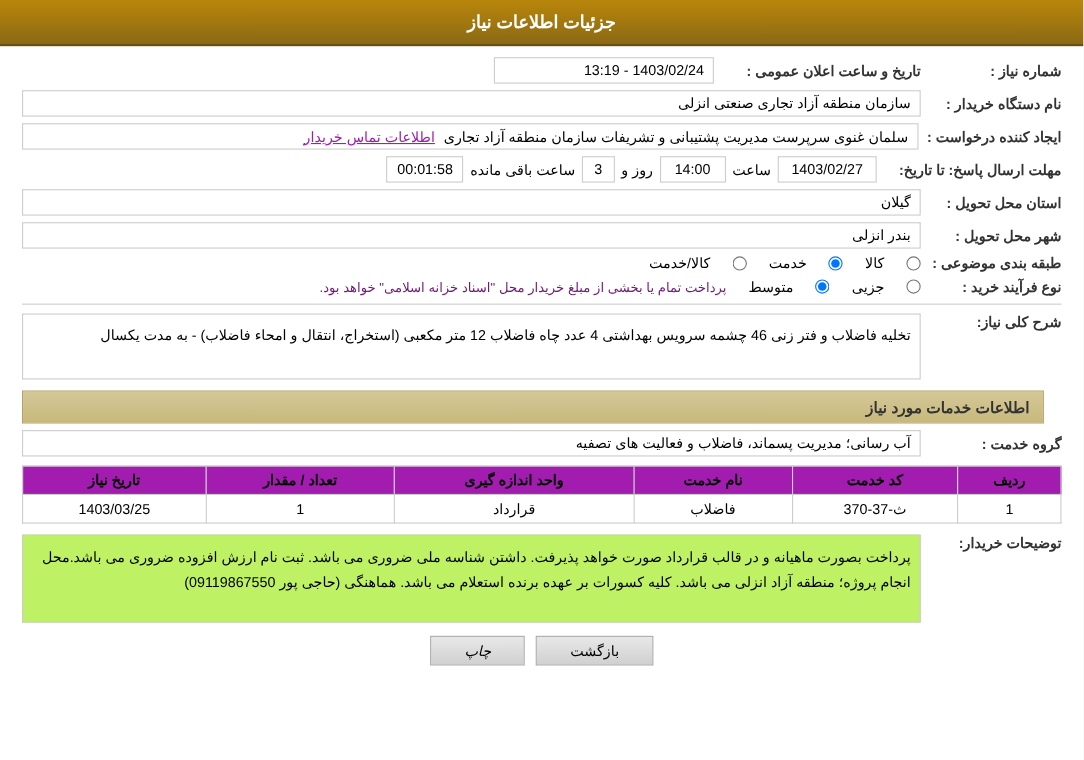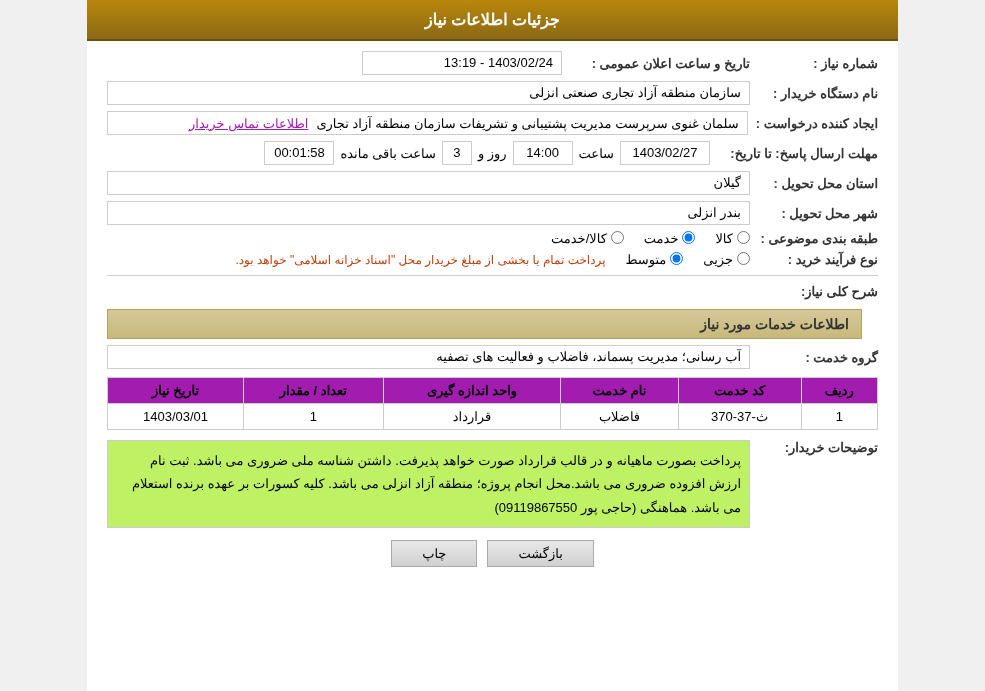--- a/index.html
+++ b/index.html
@@ -3,21 +3,21 @@
   <meta charset="utf-8">
   <style>
     * { box-sizing: border-box; margin: 0; padding: 0; }
     body {
       font-family: Tahoma, Arial, sans-serif;
       font-size: 13px;
       background: #f0f0f0;
       direction: rtl;
     }
     .page-wrapper {
-      width: 811px;
+      width: 985px;
       min-height: 691px;
       background: #fff;
       margin: 0 auto;
     }
     .header-bar {
       background: linear-gradient(to bottom, #b8860b, #8b6914);
       color: #fff;
       text-align: center;
       padding: 10px 20px;
       font-size: 16px;
@@ -76,22 +76,22 @@
       color: #333;
     }
     .radio-row {
       display: flex;
       align-items: center;
       gap: 20px;
       flex: 1;
     }
     .radio-item {
       display: flex;
-      align-items: flex-start;
-      gap: 4px;
+      align-items: center;
+      gap: 20px;
     }
     .process-row {
       display: flex;
       align-items: center;
       gap: 20px;
       flex: 1;
     }
     .description-box {
       border: 1px solid #ccc;
       background: #fff;
@@ -145,20 +145,21 @@
     }
     .btn {
       padding: 5px 30px;
       border: 1px solid #aaa;
       cursor: pointer;
       font-size: 13px;
       font-family: Tahoma, Arial, sans-serif;
     }
     .btn-print {
       background: linear-gradient(to bottom, #e8e8e8, #d0d0d0);
+      font-style: italic;
     }
     .btn-back {
       background: linear-gradient(to bottom, #e8e8e8, #d0d0d0);
     }
     .divider {
       border: none;
       border-top: 1px solid #ccc;
       margin: 8px 0;
     }
     .group-service-row {
@@ -242,28 +243,29 @@
       <span class="label">نوع فرآیند خرید :</span>
       <div class="process-row">
         <div class="radio-item">
           <input type="radio" name="process" style="">
           <span>جزیی</span>
         </div>
         <div class="radio-item">
           <input type="radio" name="process" checked="" style="">
           <span>متوسط</span>
         </div>
-        <span style="color:#c2410c; font-size:12px;">پرداخت تمام یا بخشی از مبلغ خریدار محل "اسناد خزانه اسلامی" خواهد بود.</span>
+        <span style="color:#701a75; font-size:12px;">پرداخت تمام یا بخشی از مبلغ خریدار محل "اسناد خزانه اسلامی" خواهد بود.</span>
       </div>
     </div>
 
     <hr class="divider">
 
     <div class="info-row" style="align-items:flex-start;">
       <span class="label" style="min-width:120px; font-weight:bold;">شرح کلی نیاز:</span>
+      <div class="description-box">تخلیه فاضلاب و فتر زنی 46 چشمه سرویس بهداشتی 4 عدد چاه فاضلاب 12 متر مکعبی (استخراج، انتقال و امحاء فاضلاب) - به مدت یکسال</div>
     </div>
 
     <div class="section-title">اطلاعات خدمات مورد نیاز</div>
 
     <div class="info-row group-service-row">
       <span class="label">گروه خدمت :</span>
       <div class="value-box">آب رسانی؛ مدیریت پسماند، فاضلاب و فعالیت های تصفیه</div>
     </div>
 
     <table class="services-table">
@@ -277,21 +279,21 @@
           <th>تاریخ نیاز</th>
         </tr>
       </thead>
       <tbody id="services-tbody">
       <tr>
             <td>1</td>
             <td>ث-37-370</td>
             <td>فاضلاب</td>
             <td>قرارداد</td>
             <td>1</td>
-            <td>1403/03/01</td>
+            <td>1403/03/25</td>
           </tr>
         </tbody>
     </table>
 
     <div class="buyer-notes-row" style="margin-top:10px; align-items:flex-start;">
       <span class="label" style="min-width:120px; font-weight:bold;">توضیحات خریدار:</span>
       <div class="buyer-notes">پرداخت بصورت ماهیانه و در قالب قرارداد صورت خواهد پذیرفت. داشتن شناسه ملی ضروری می باشد. ثبت نام ارزش افزوده ضروری می باشد.محل انجام پروژه؛ منطقه آزاد انزلی می باشد. کلیه کسورات بر عهده برنده استعلام می باشد. هماهنگی (حاجی پور 09119867550)</div>
     </div>
 
     <div class="actions-row">

